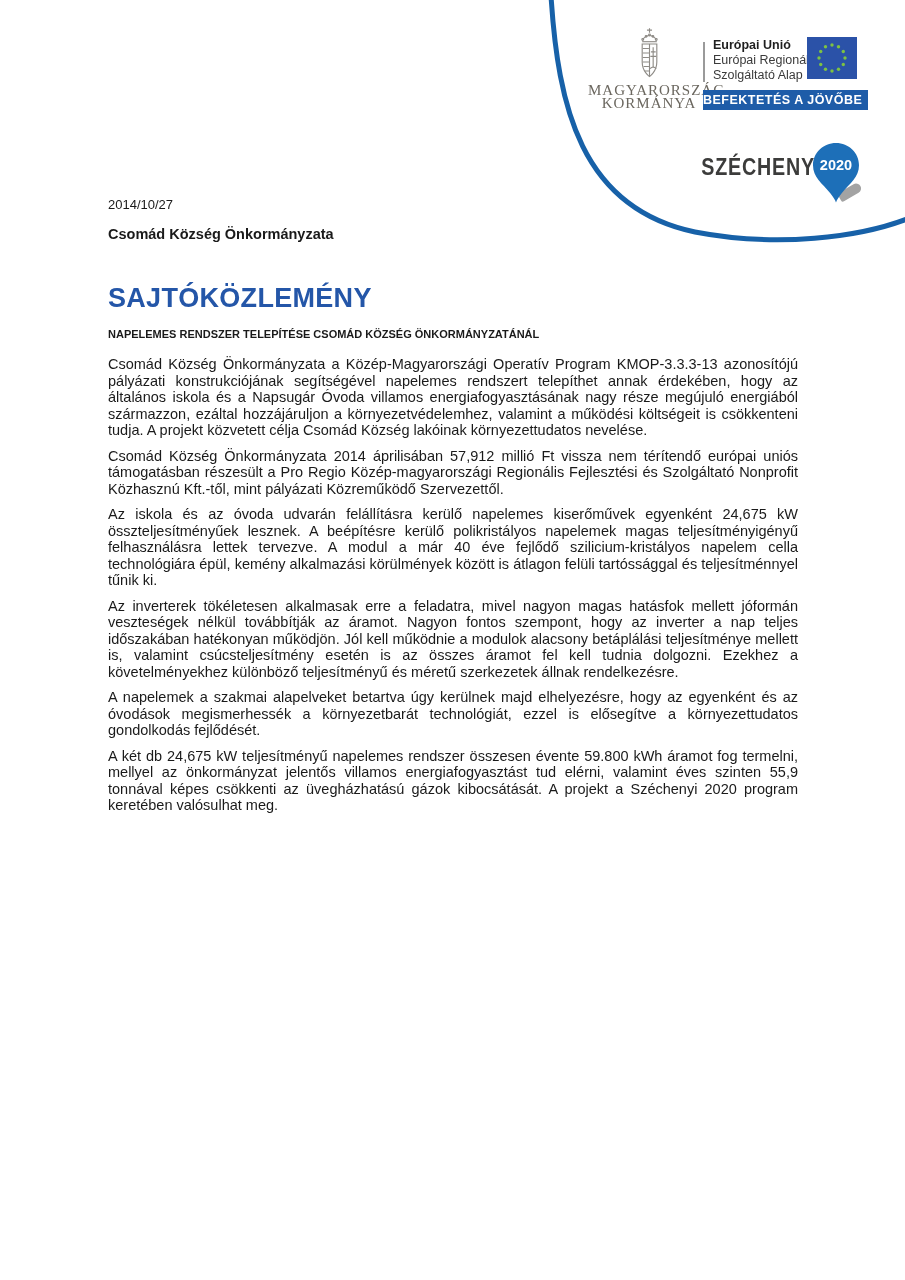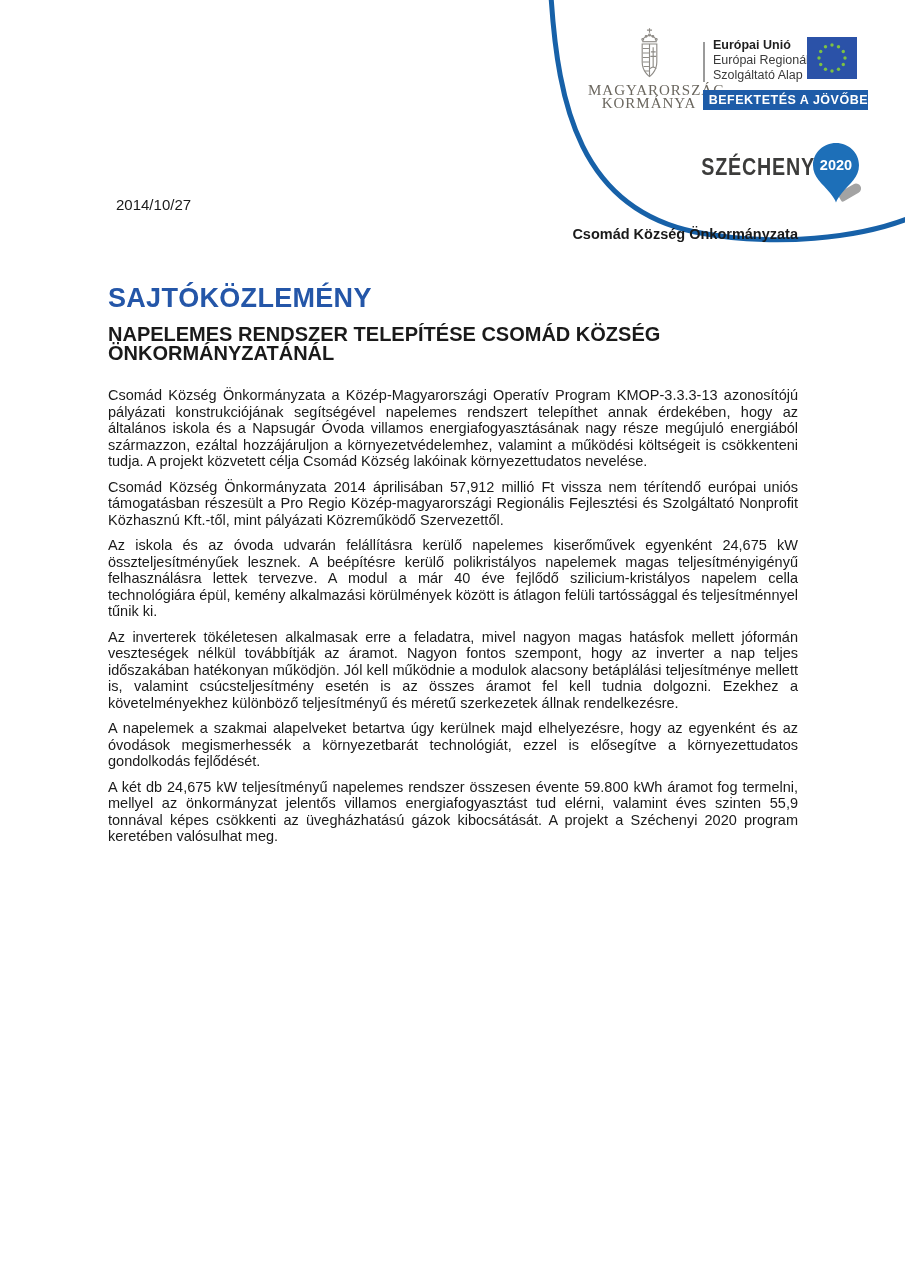--- a/index.html
+++ b/index.html
@@ -19,38 +19,38 @@
   }
   .eu-block{position:absolute;left:703px;top:38px;}
   .eu-divider{position:absolute;left:0;top:4px;width:2px;height:40px;background:#9a9a9a;}
   .eu-text{position:absolute;left:10px;top:0;width:110px;}
   .eu-l1{font-size:12.5px;font-weight:bold;line-height:15px;color:#1f1f1f;white-space:nowrap;}
   .eu-l2{font-size:12.5px;line-height:15px;color:#3a3a3a;white-space:nowrap;}
   .eu-flag{position:absolute;left:807px;top:37px;}
   .banner{
     position:absolute;left:703px;top:90px;width:165px;height:20px;
     background:#1E5CA8;color:#ffffff;font-size:12.5px;font-weight:bold;
-    letter-spacing:.5px;line-height:20px;text-align:right;white-space:nowrap;
+    letter-spacing:.5px;line-height:20px;text-align:left;white-space:nowrap;
   }
   .szechenyi-word{
     position:absolute;left:676px;top:153px;width:140px;
     font-size:24px;font-weight:bold;letter-spacing:1px;color:#3c3c3b;
     transform:scaleX(.82);transform-origin:right center;white-space:nowrap;text-align:right;
   }
   .pin{position:absolute;left:810px;top:141px;}
   .pin-shadow{
     position:absolute;left:838px;top:187px;width:24px;height:10px;
     background:#a3a3a3;border-radius:6px 7px 7px 3px;transform:rotate(-30deg);
   }
   
   .content{position:absolute;left:108px;top:196px;width:690px;}
-  .date{font-size:15px;line-height:18px;margin:0 0 11px 8px;}
-  .org{font-size:14.5px;line-height:18px;font-weight:bold;margin:0 0 40px 0;text-align:right;}
+  .date{font-size:13px;line-height:18px;margin:0 0 11px 0;}
+  .org{font-size:14.5px;line-height:18px;font-weight:bold;margin:0 0 40px 0;}
   .title{font-size:27px;line-height:30px;font-weight:bold;color:#2456A8;margin:0 0 12px 0;letter-spacing:.3px;}
-  .headline{font-size:20px;line-height:19px;font-weight:bold;margin:0 0 24px 0;}
+  .headline{font-size:11px;line-height:19px;font-weight:bold;margin:0 0 12px 0;}
   .lead{font-size:15px;line-height:19.5px;font-weight:bold;margin:0 0 42px 0;text-align:justify;}
   .para{font-size:14.5px;line-height:16.5px;margin:0 0 9px 0;text-align:justify;}
 </style>
 </head>
 <body>
 
 <div class="page">
 
   <svg class="arc-svg" viewBox="0 0 905 260" aria-hidden="true">
     <path d="M551 -4 C558 105 580 208 695 232 C778 248 860 237 907 219" fill="none" stroke="#1761A8" stroke-width="5" stroke-linecap="round"></path>

